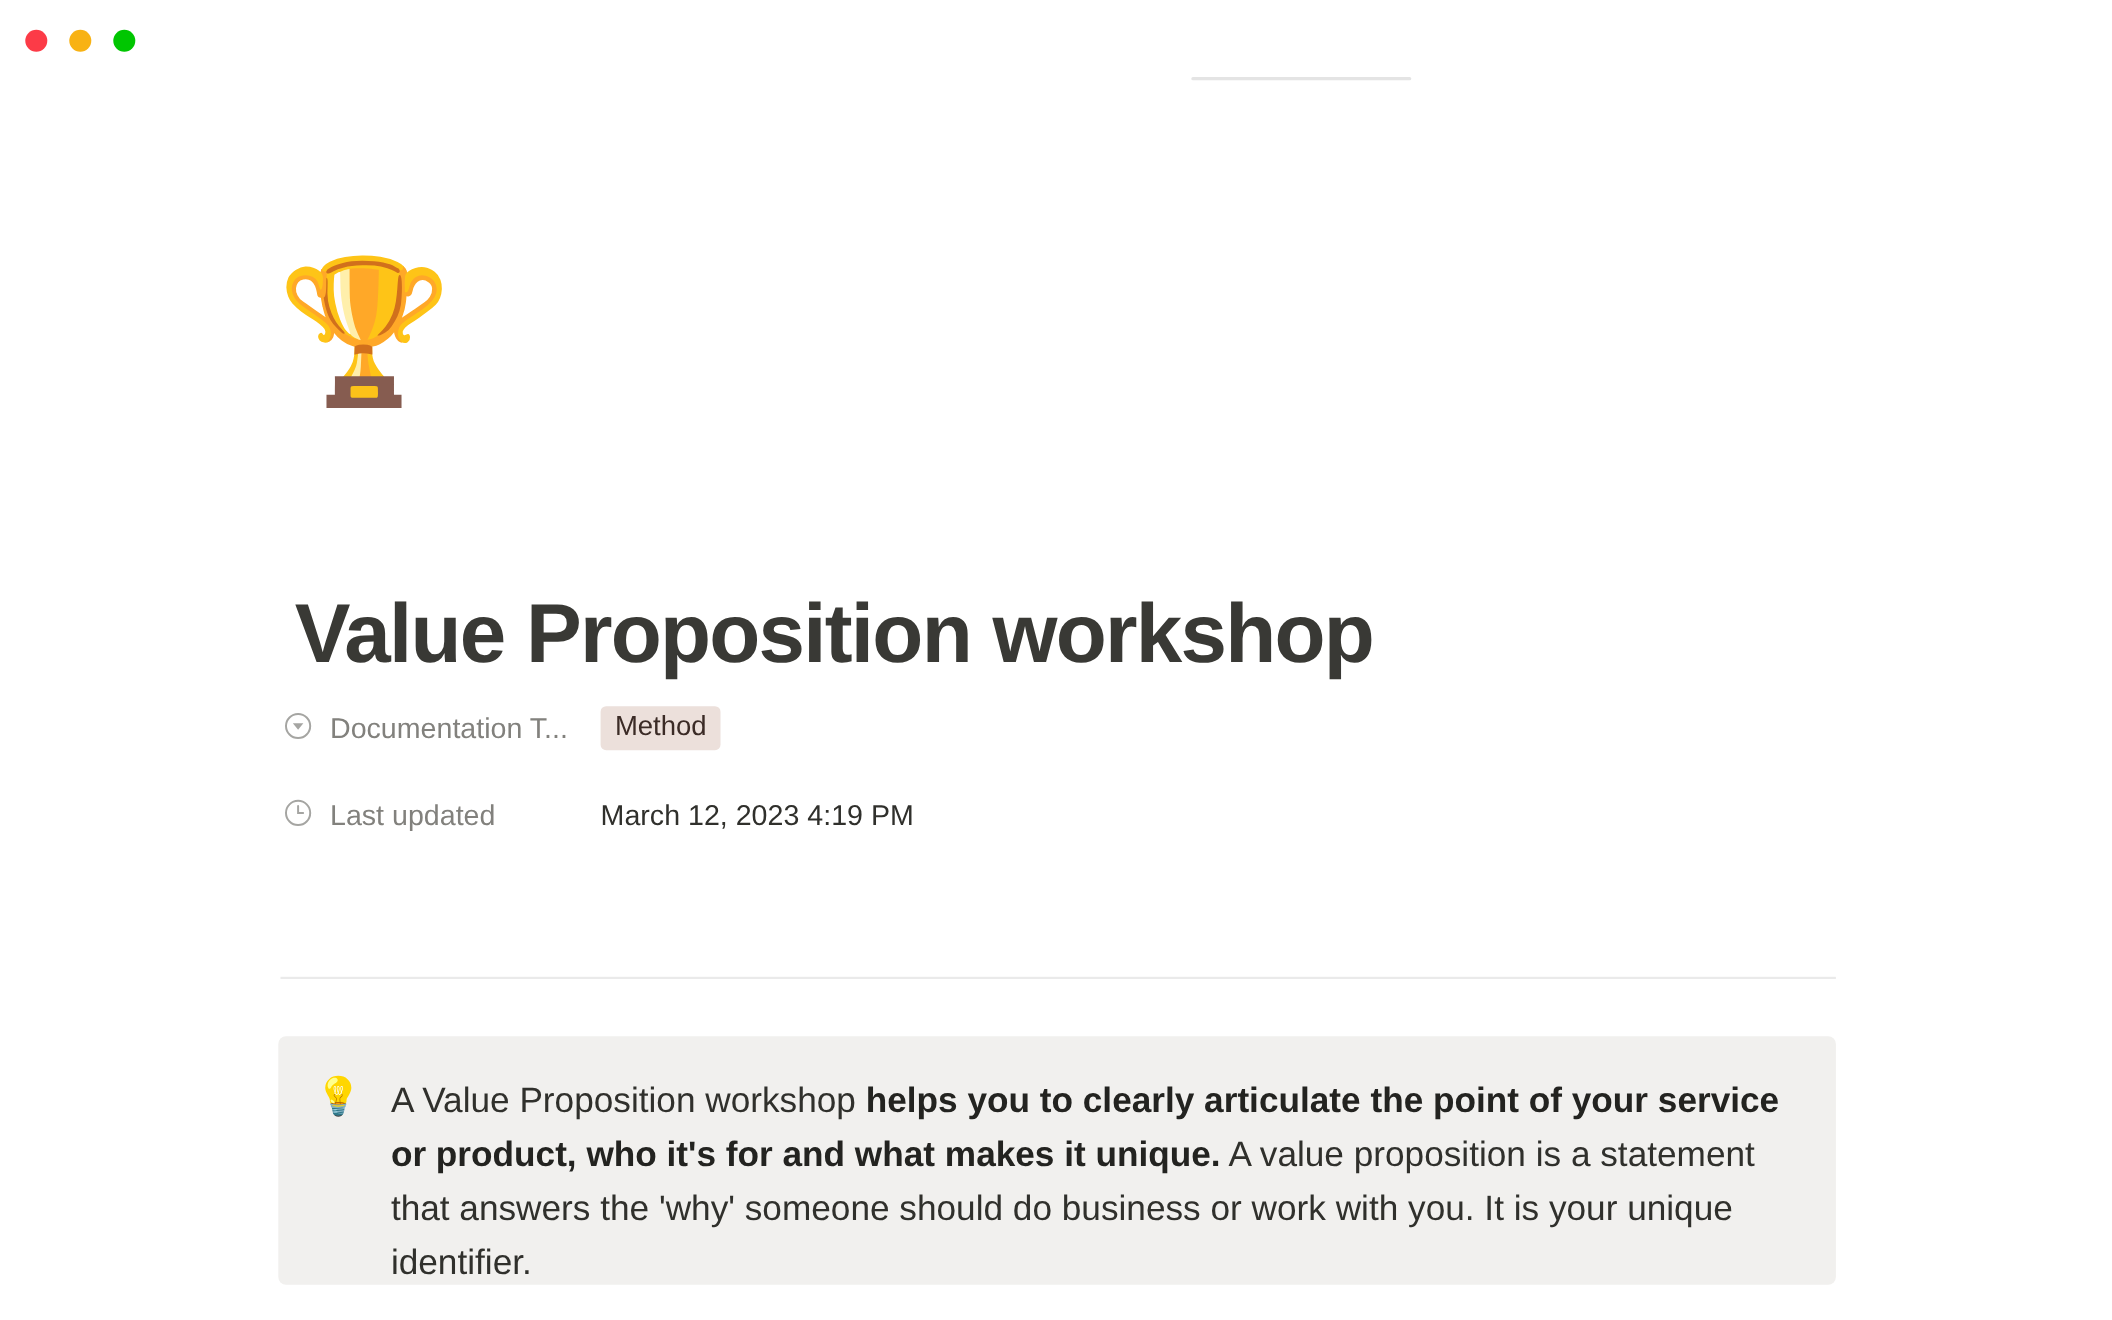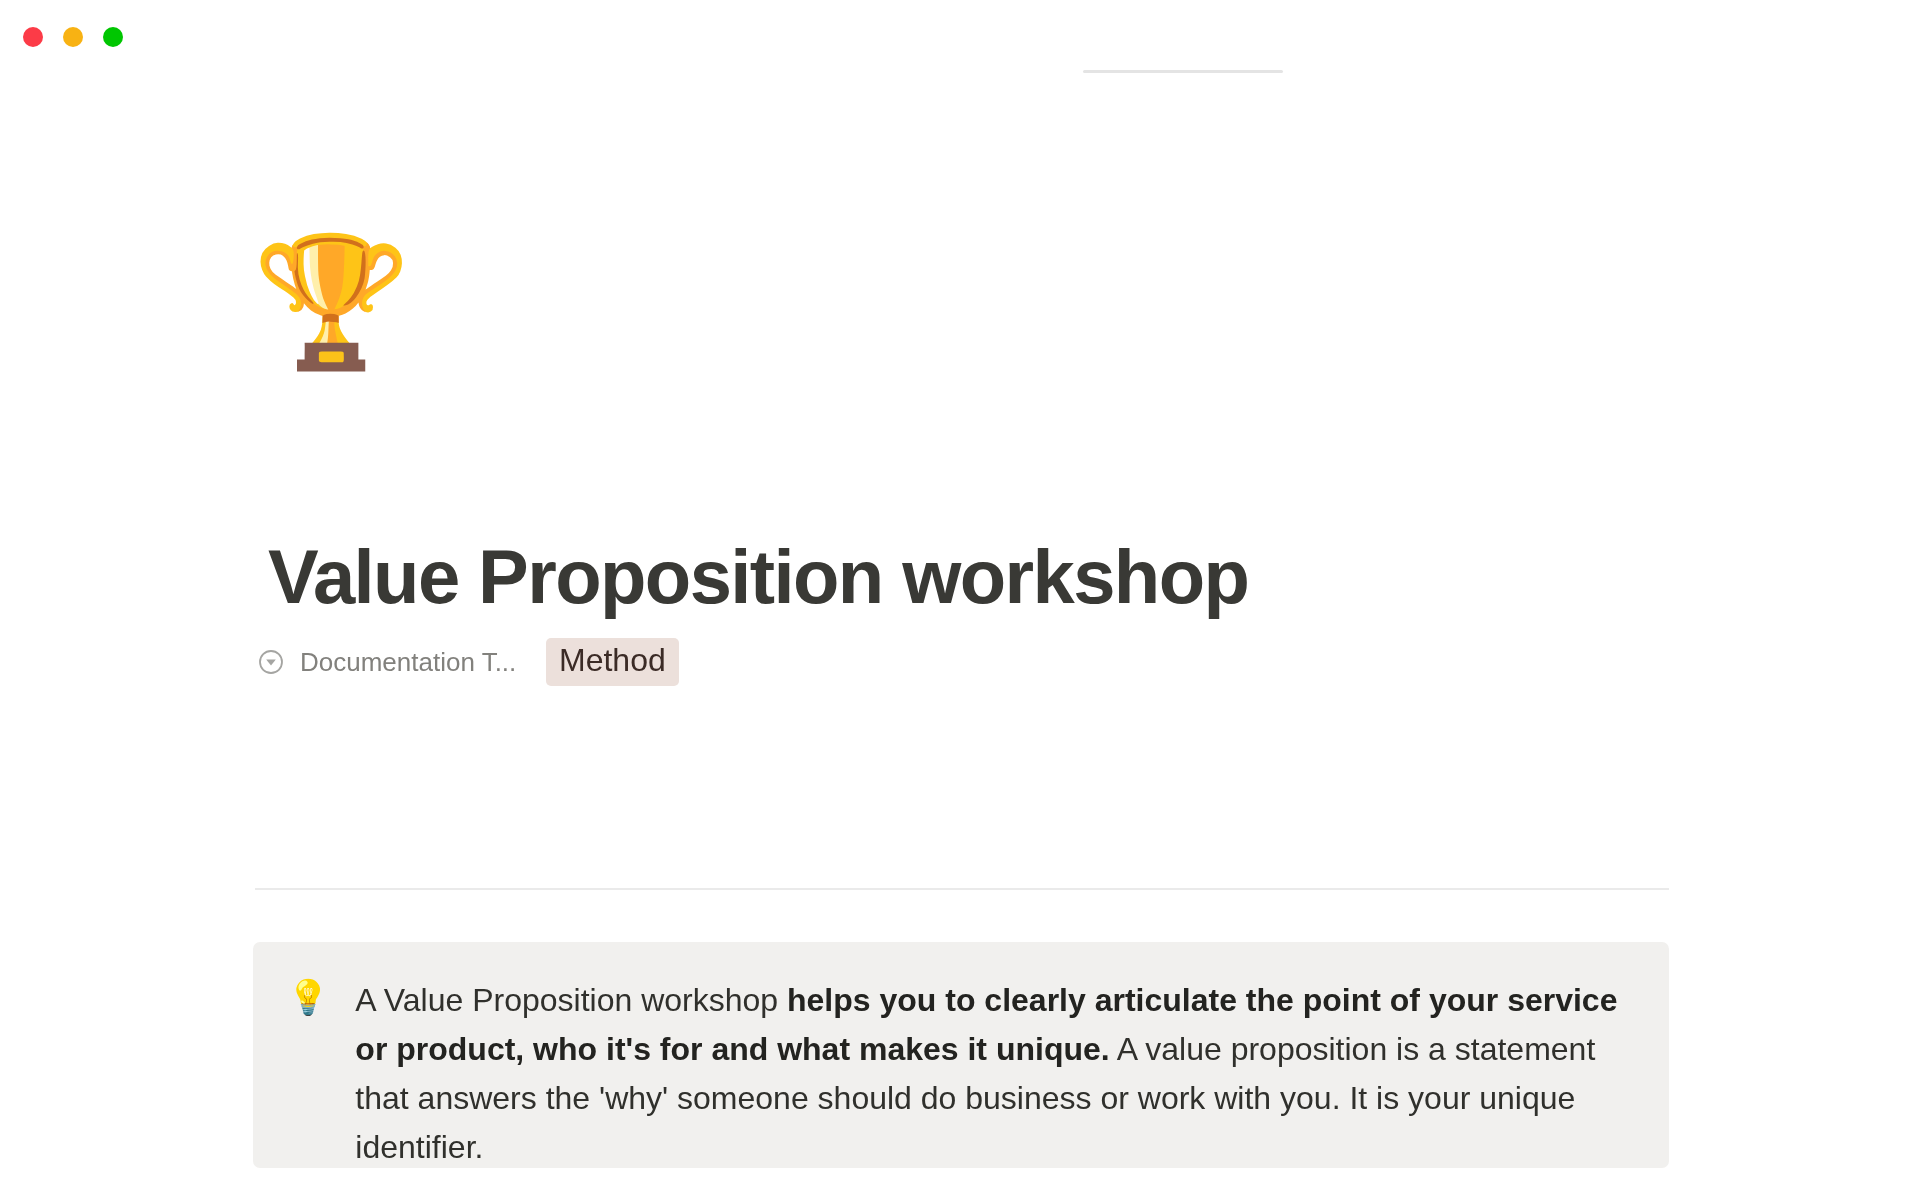--- a/index.html
+++ b/index.html
@@ -95,21 +95,21 @@
     width: 1420px;
   }
   .prop-row {
     display: flex;
     align-items: center;
     height: 48px;
     margin-bottom: 31px;
   }
   .prop-label {
     display: flex;
-    align-items: center;
+    align-items: flex-start;
     width: 288px;
     flex: 0 0 288px;
     color: #82817d;
     font-size: 26px;
   }
   .prop-icon {
     width: 26px;
     height: 26px;
     margin-right: 16px;
     flex: 0 0 26px;
@@ -125,21 +125,21 @@
     text-overflow: ellipsis;
   }
   .prop-value {
     font-size: 26px;
     color: #30302c;
   }
   .pill {
     display: inline-block;
     background: #ECE0DB;
     color: #3B2B26;
-    font-size: 32px;
+    font-size: 25px;
     padding: 5px 13px 7px 13px;
     border-radius: 5px;
     line-height: 1.1;
   }
 
   .divider {
     position: absolute;
     left: 255px;
     top: 888px;
     width: 1414px;
@@ -209,20 +209,32 @@
               <path d="M8.2 10.6 L17.8 10.6 L13 16.4 Z" fill="#a5a5a2"></path>
             </svg>
           </span>
           <span class="prop-label-text">Documentation T...</span>
         </div>
         <div class="prop-value">
           <span class="pill">Method</span>
         </div>
       </div>
 
+      <div class="prop-row">
+        <div class="prop-label">
+          <span class="prop-icon">
+            <svg width="26" height="26" viewBox="0 0 26 26">
+              <circle cx="13" cy="13" r="11" fill="none" stroke="#a5a5a2" stroke-width="1.8"></circle>
+              <path d="M13 6.8 L13 13 L17.6 13" fill="none" stroke="#a5a5a2" stroke-width="1.8" stroke-linecap="round"></path>
+            </svg>
+          </span>
+          <span class="prop-label-text">Last updated</span>
+        </div>
+        <div class="prop-value">March 12, 2023 4:19 PM</div>
+      </div>
 
 
     </div>
 
     <div class="divider"></div>
 
     <div class="callout">
       <span class="callout-icon">💡</span>
       <div class="callout-text">
         <span>A Value Proposition workshop </span><b>helps you to clearly articulate the point of your service or product, who it's for and what makes it unique.</b><span> A value proposition is a statement that answers the 'why' someone should do business or work with you. It is your unique identifier.</span>

